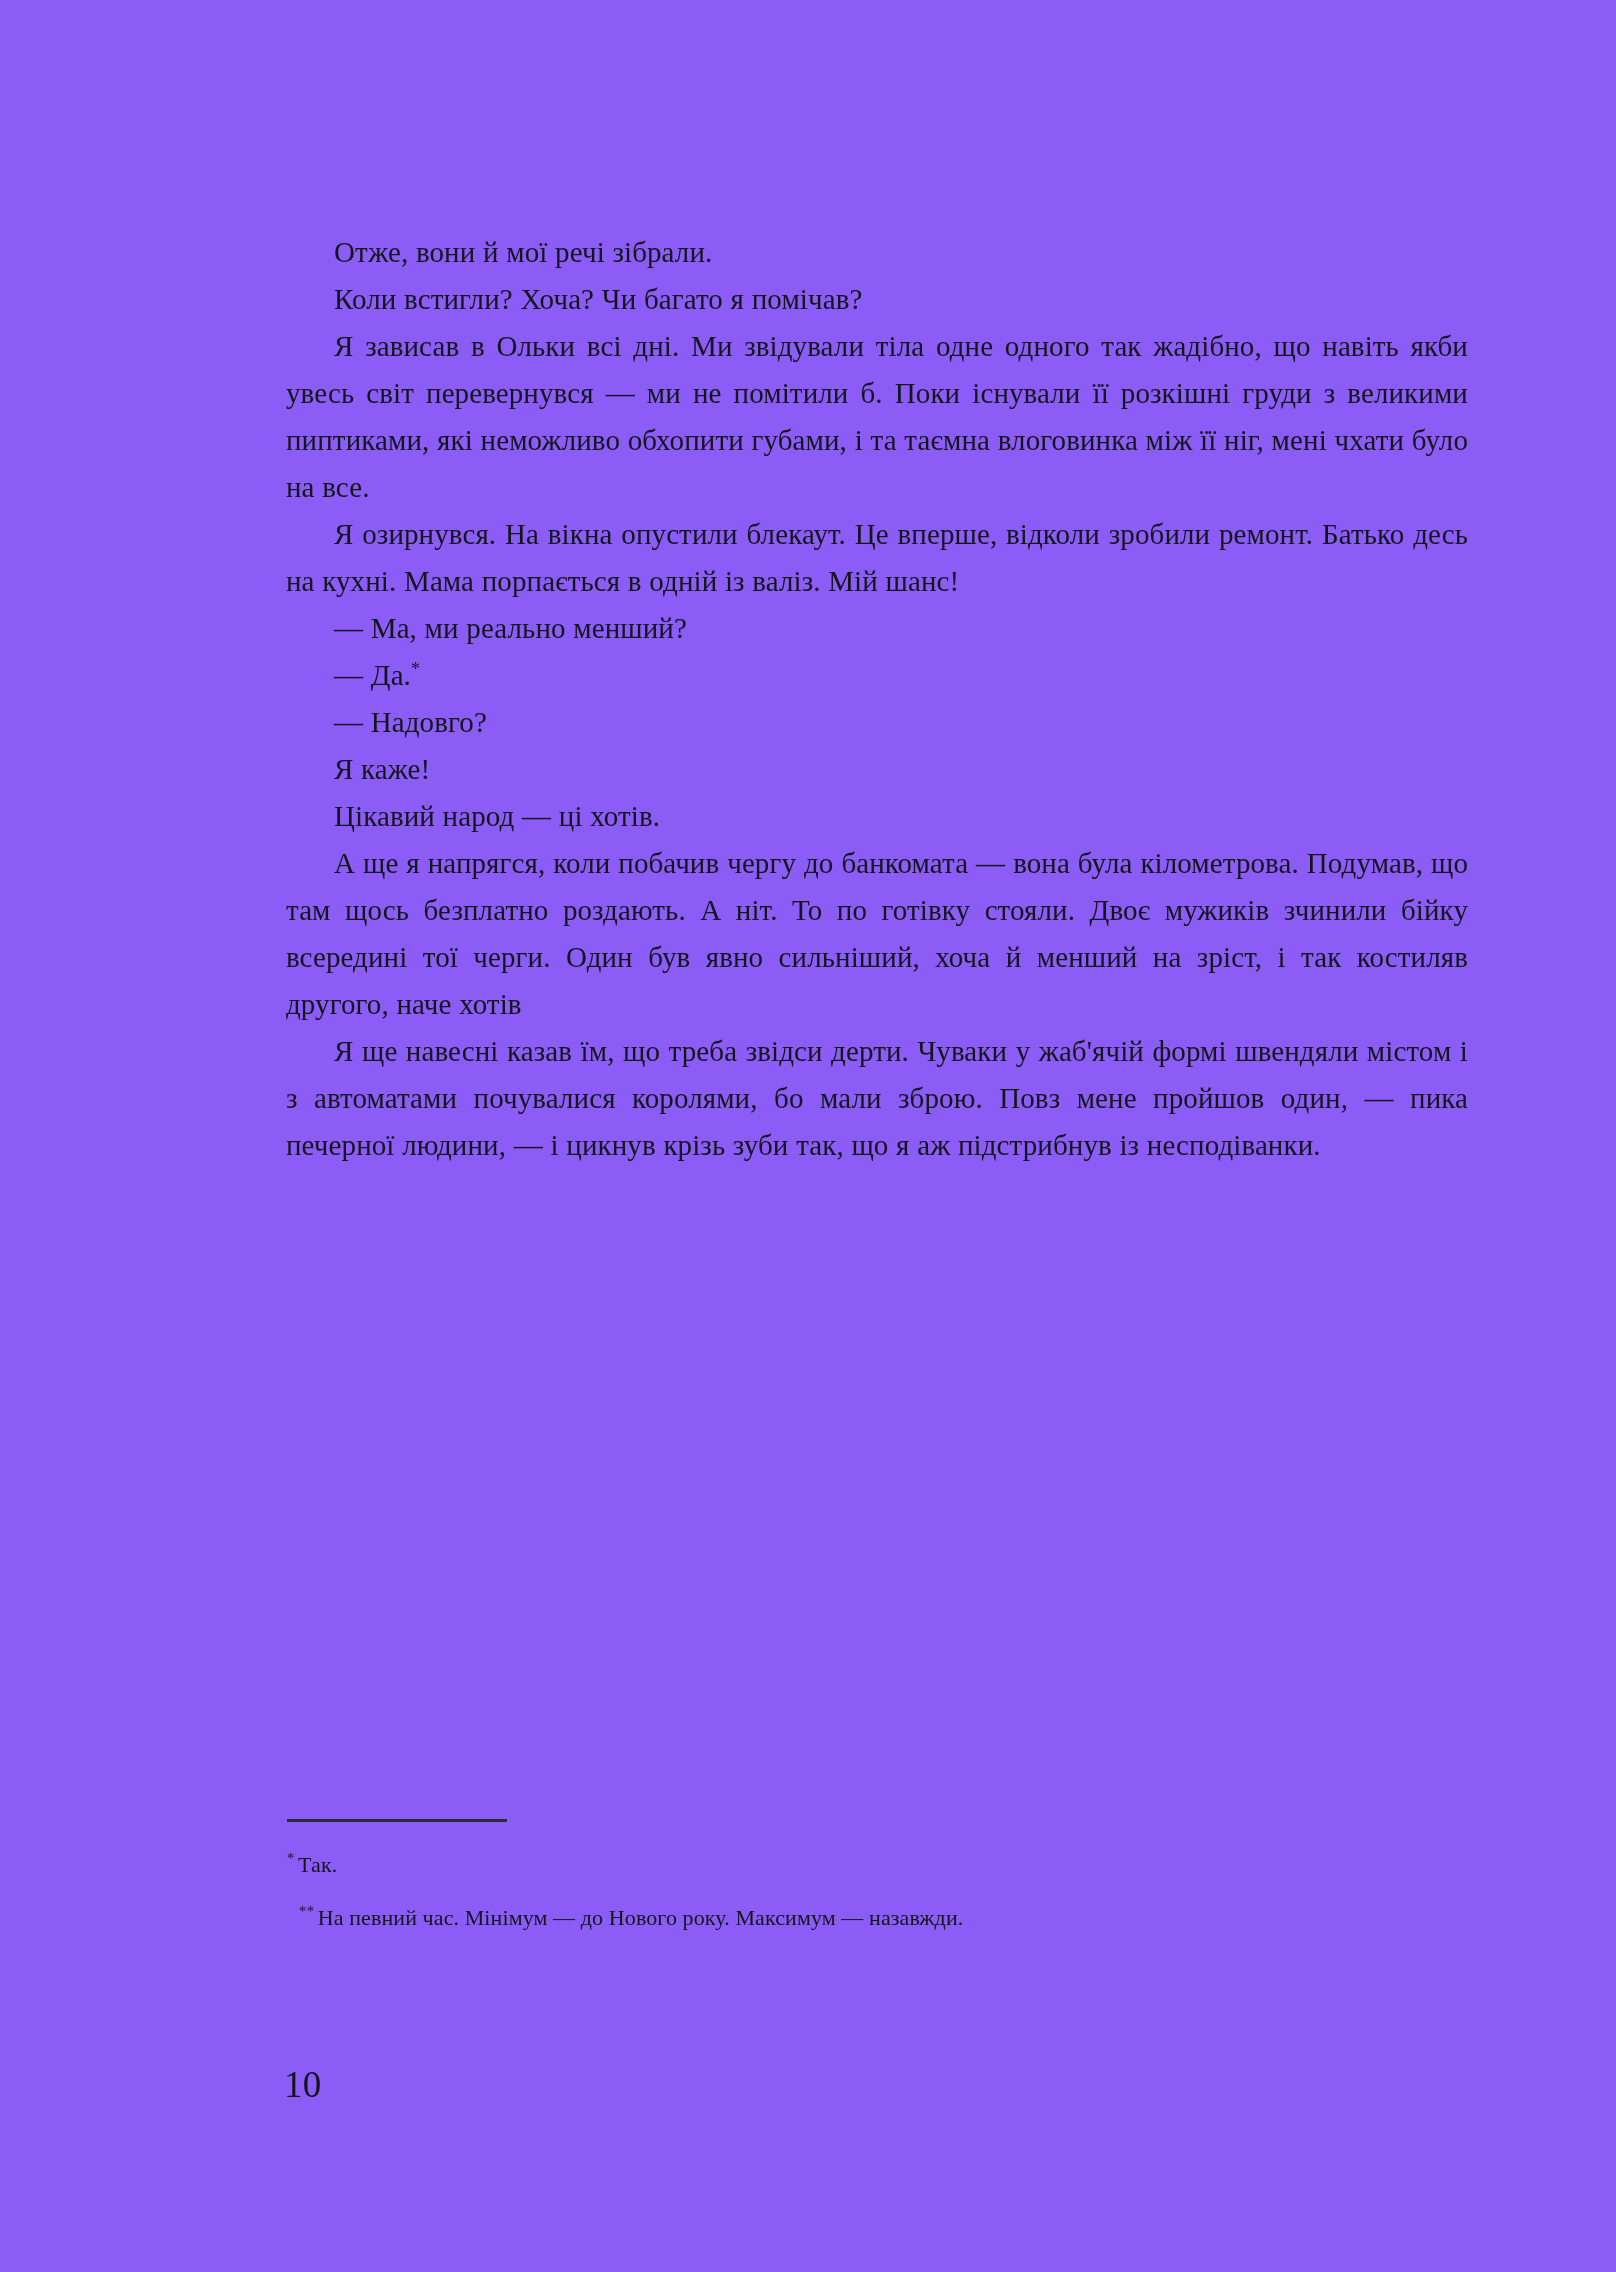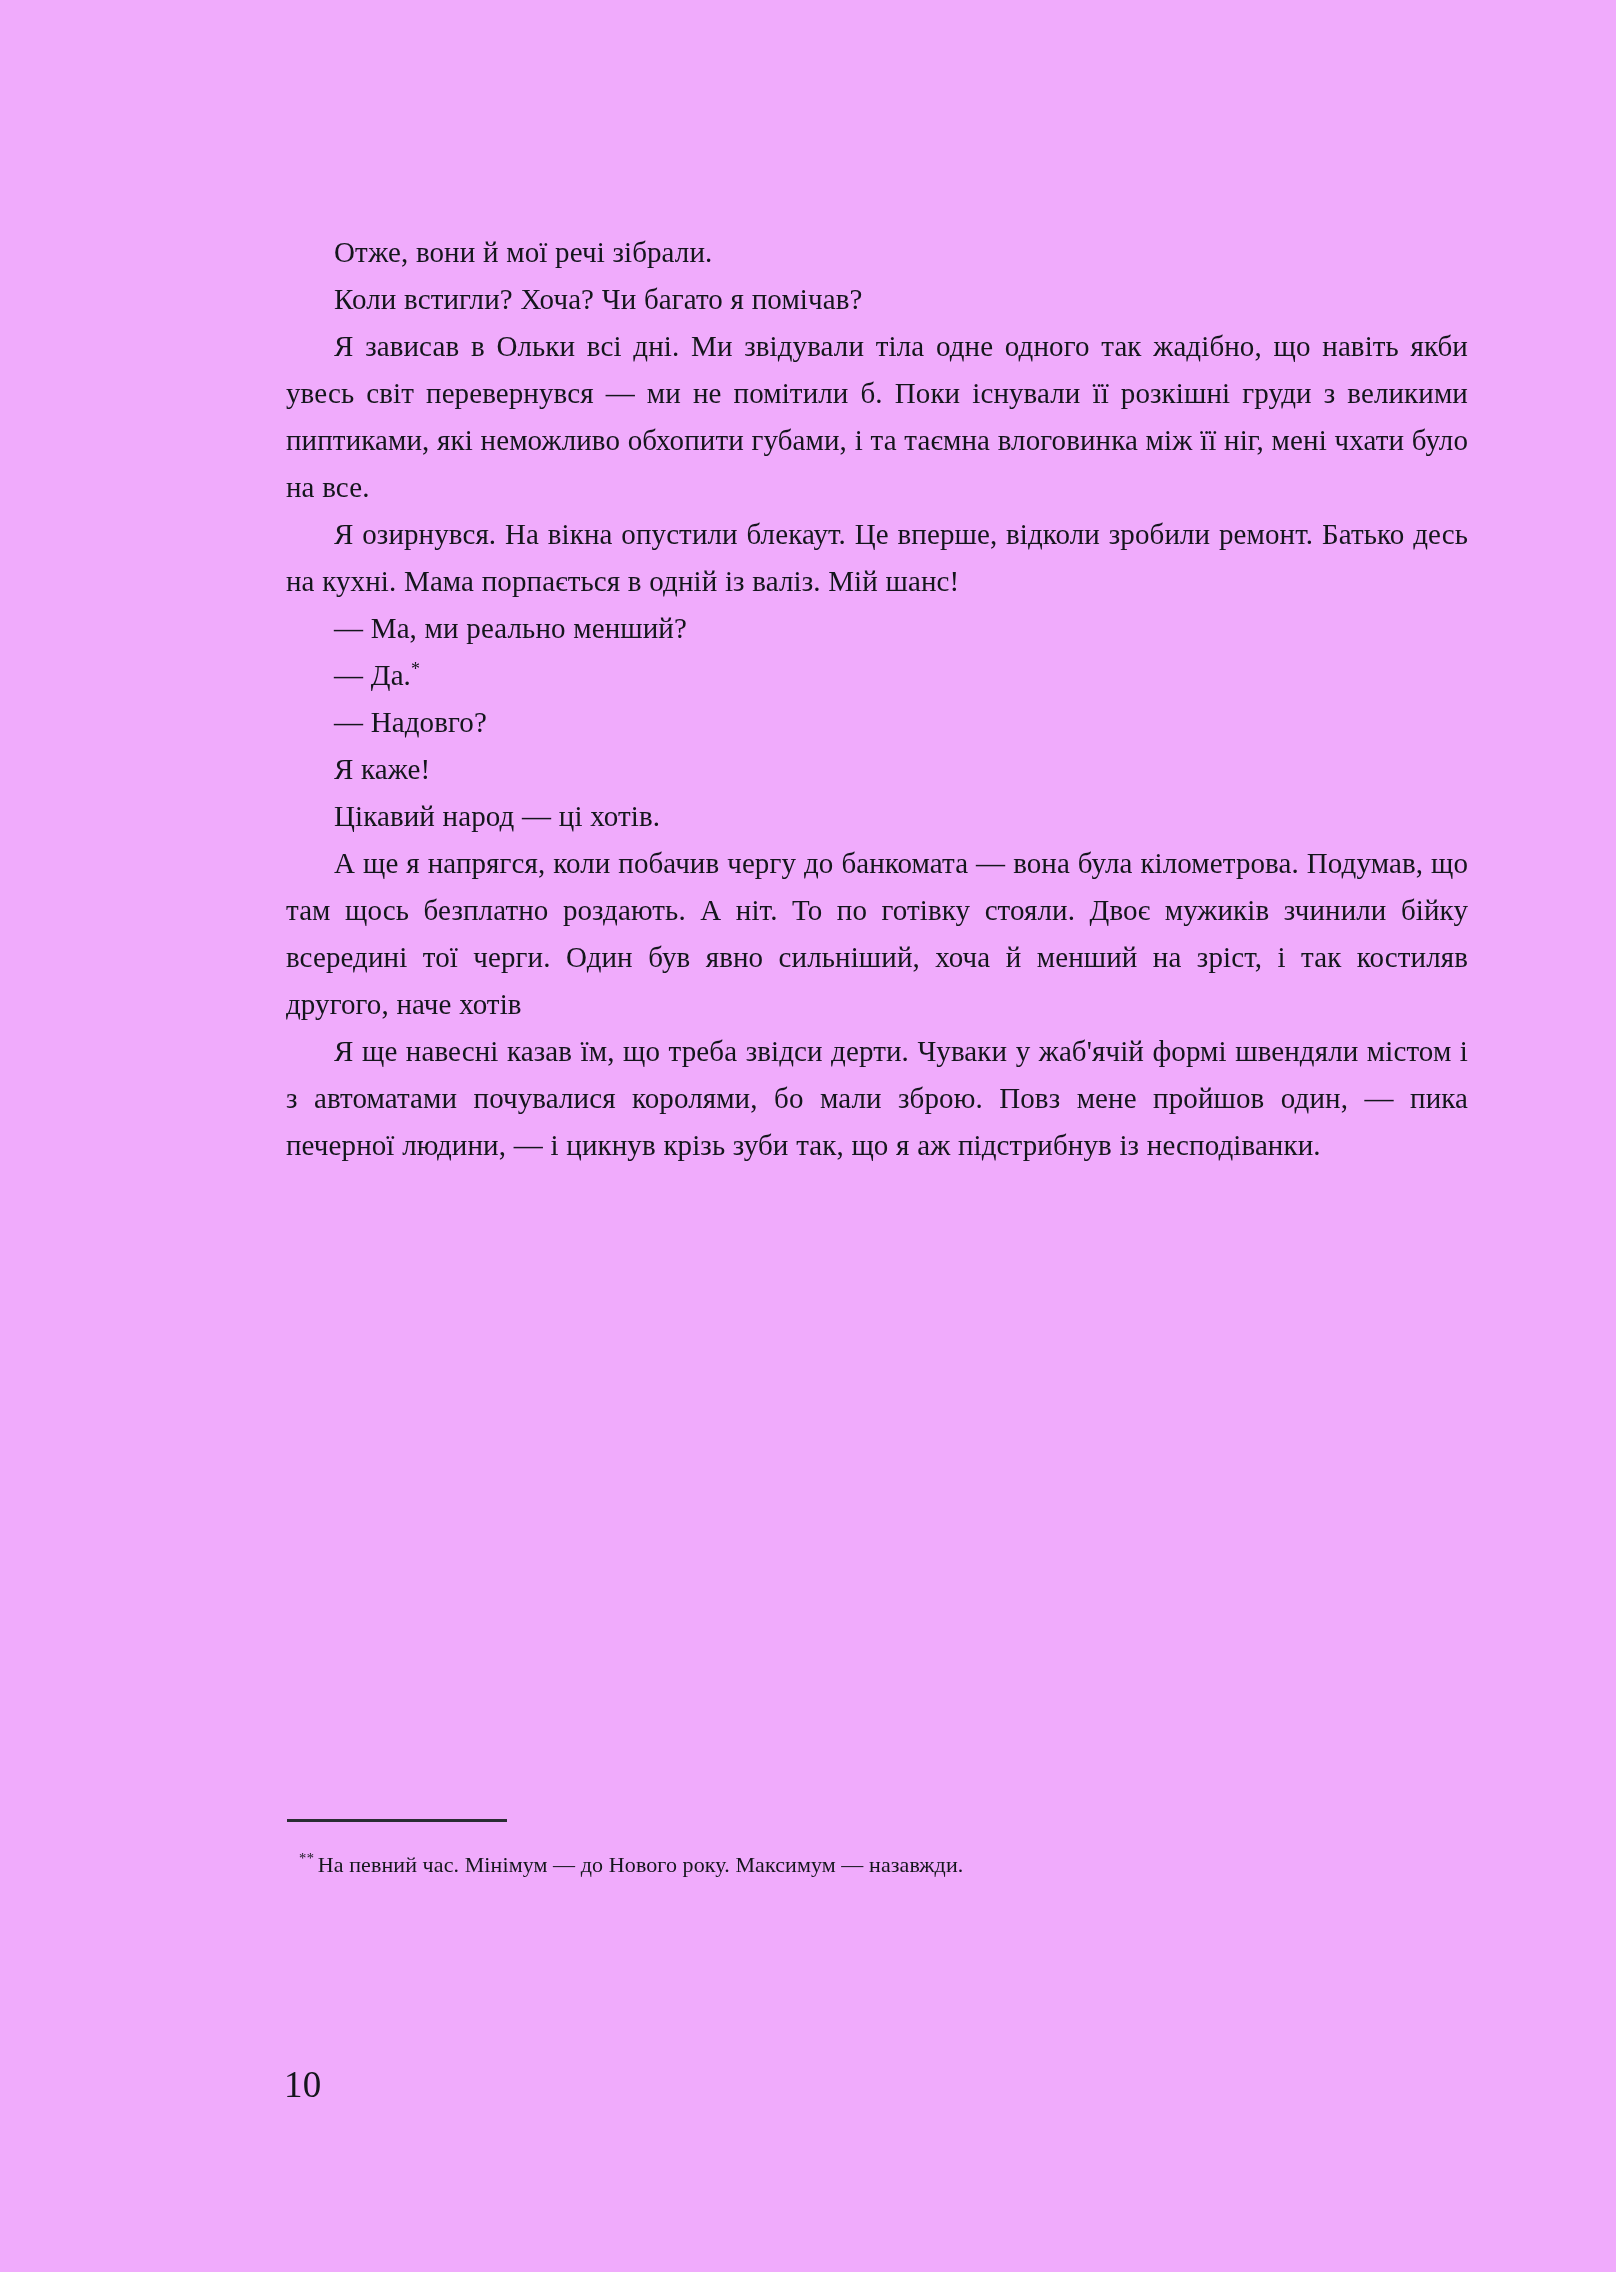--- a/index.html
+++ b/index.html
@@ -5,21 +5,21 @@
 <style>
   html, body {
     margin: 0;
     padding: 0;
     background: #ffffff;
   }
   .page {
     position: relative;
     width: 1616px;
     height: 2273px;
-    background: #f0abfc;
+    background: #8b5cf6;
     box-sizing: border-box;
     overflow: hidden;
     font-family: "Liberation Serif", "DejaVu Serif", serif;
     color: #14161c;
   }
 
   
   .textblock {
     position: absolute;
     left: 286px;
@@ -126,19 +126,20 @@
 
     <p class="para">А ще я напрягся, коли побачив чергу до банкомата — вона була кілометрова. Подумав, що там щось безплатно роздають. А ніт. То по готівку стояли. Двоє мужиків зчи­нили бійку всередині тої черги. Один був явно сильніший, хоча й менший на зріст, і так костиляв другого, наче хотів</p>
 
     <p class="para">Я ще навесні казав їм, що треба звідси дерти. Чуваки у жаб'ячій формі швендяли містом і з автоматами почува­лися королями, бо мали зброю. Повз мене пройшов один, — пика печерної людини, — і цикнув крізь зуби так, що я аж підстрибнув із несподіванки.</p>
 
   </div>
 
   <div class="footnote-rule"></div>
 
   <div class="footnotes">
+    <p class="footnote"><span class="marker">*</span><span>Так.</span></p>
     <p class="footnote"><span class="marker">**</span><span>На певний час. Мінімум — до Нового року. Максимум — назавжди.</span></p>
   </div>
 
   <div class="folio">10</div>
 
 </div>
 
 
 </body></html>

